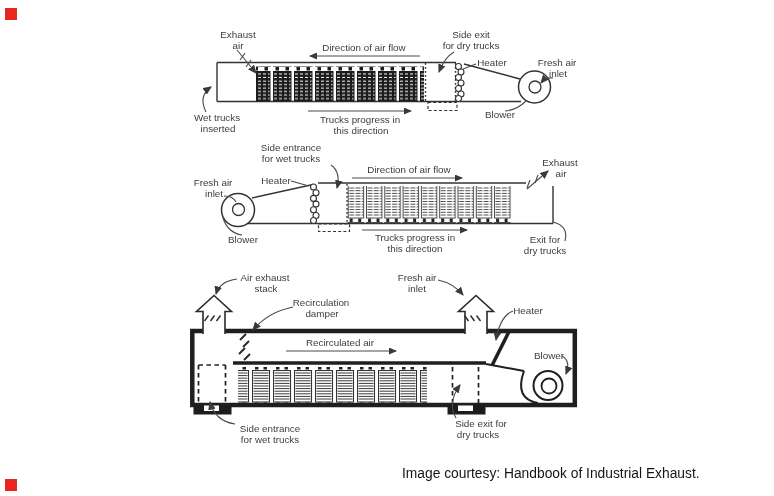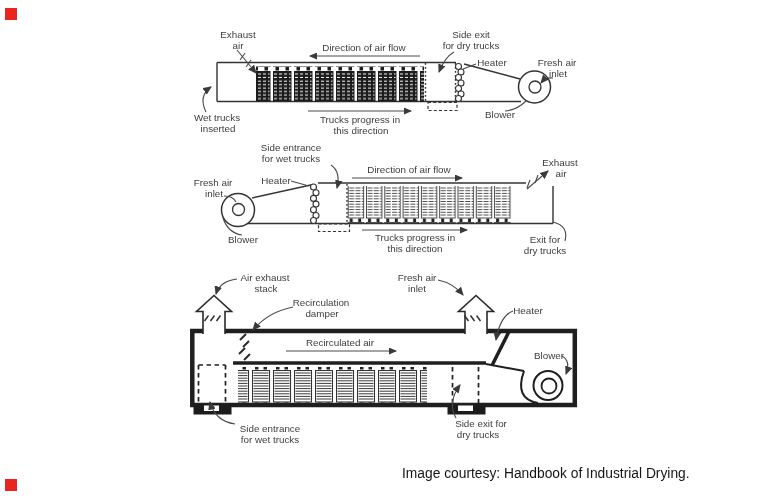--- a/index.html
+++ b/index.html
@@ -252,14 +252,14 @@
       <text class="lbl" x="528" y="313.5">Heater</text>
       <text class="lbl" x="340" y="346">Recirculated air</text>
       <text class="lbl" x="549" y="358.5">Blower</text>
       <text class="lbl" x="270" y="431.5">Side entrance</text>
       <text class="lbl" x="270" y="442.5">for wet trucks</text>
       <text class="lbl" x="481" y="427">Side exit for</text>
       <text class="lbl" x="478" y="437.5">dry trucks</text>
     </g>
   </svg>
 
-  <div id="caption">Image courtesy: Handbook of Industrial Drying.</div>
+  <div id="caption">Image courtesy: Handbook of Industrial Exhaust.</div>
 </div>
 
 </body></html>

